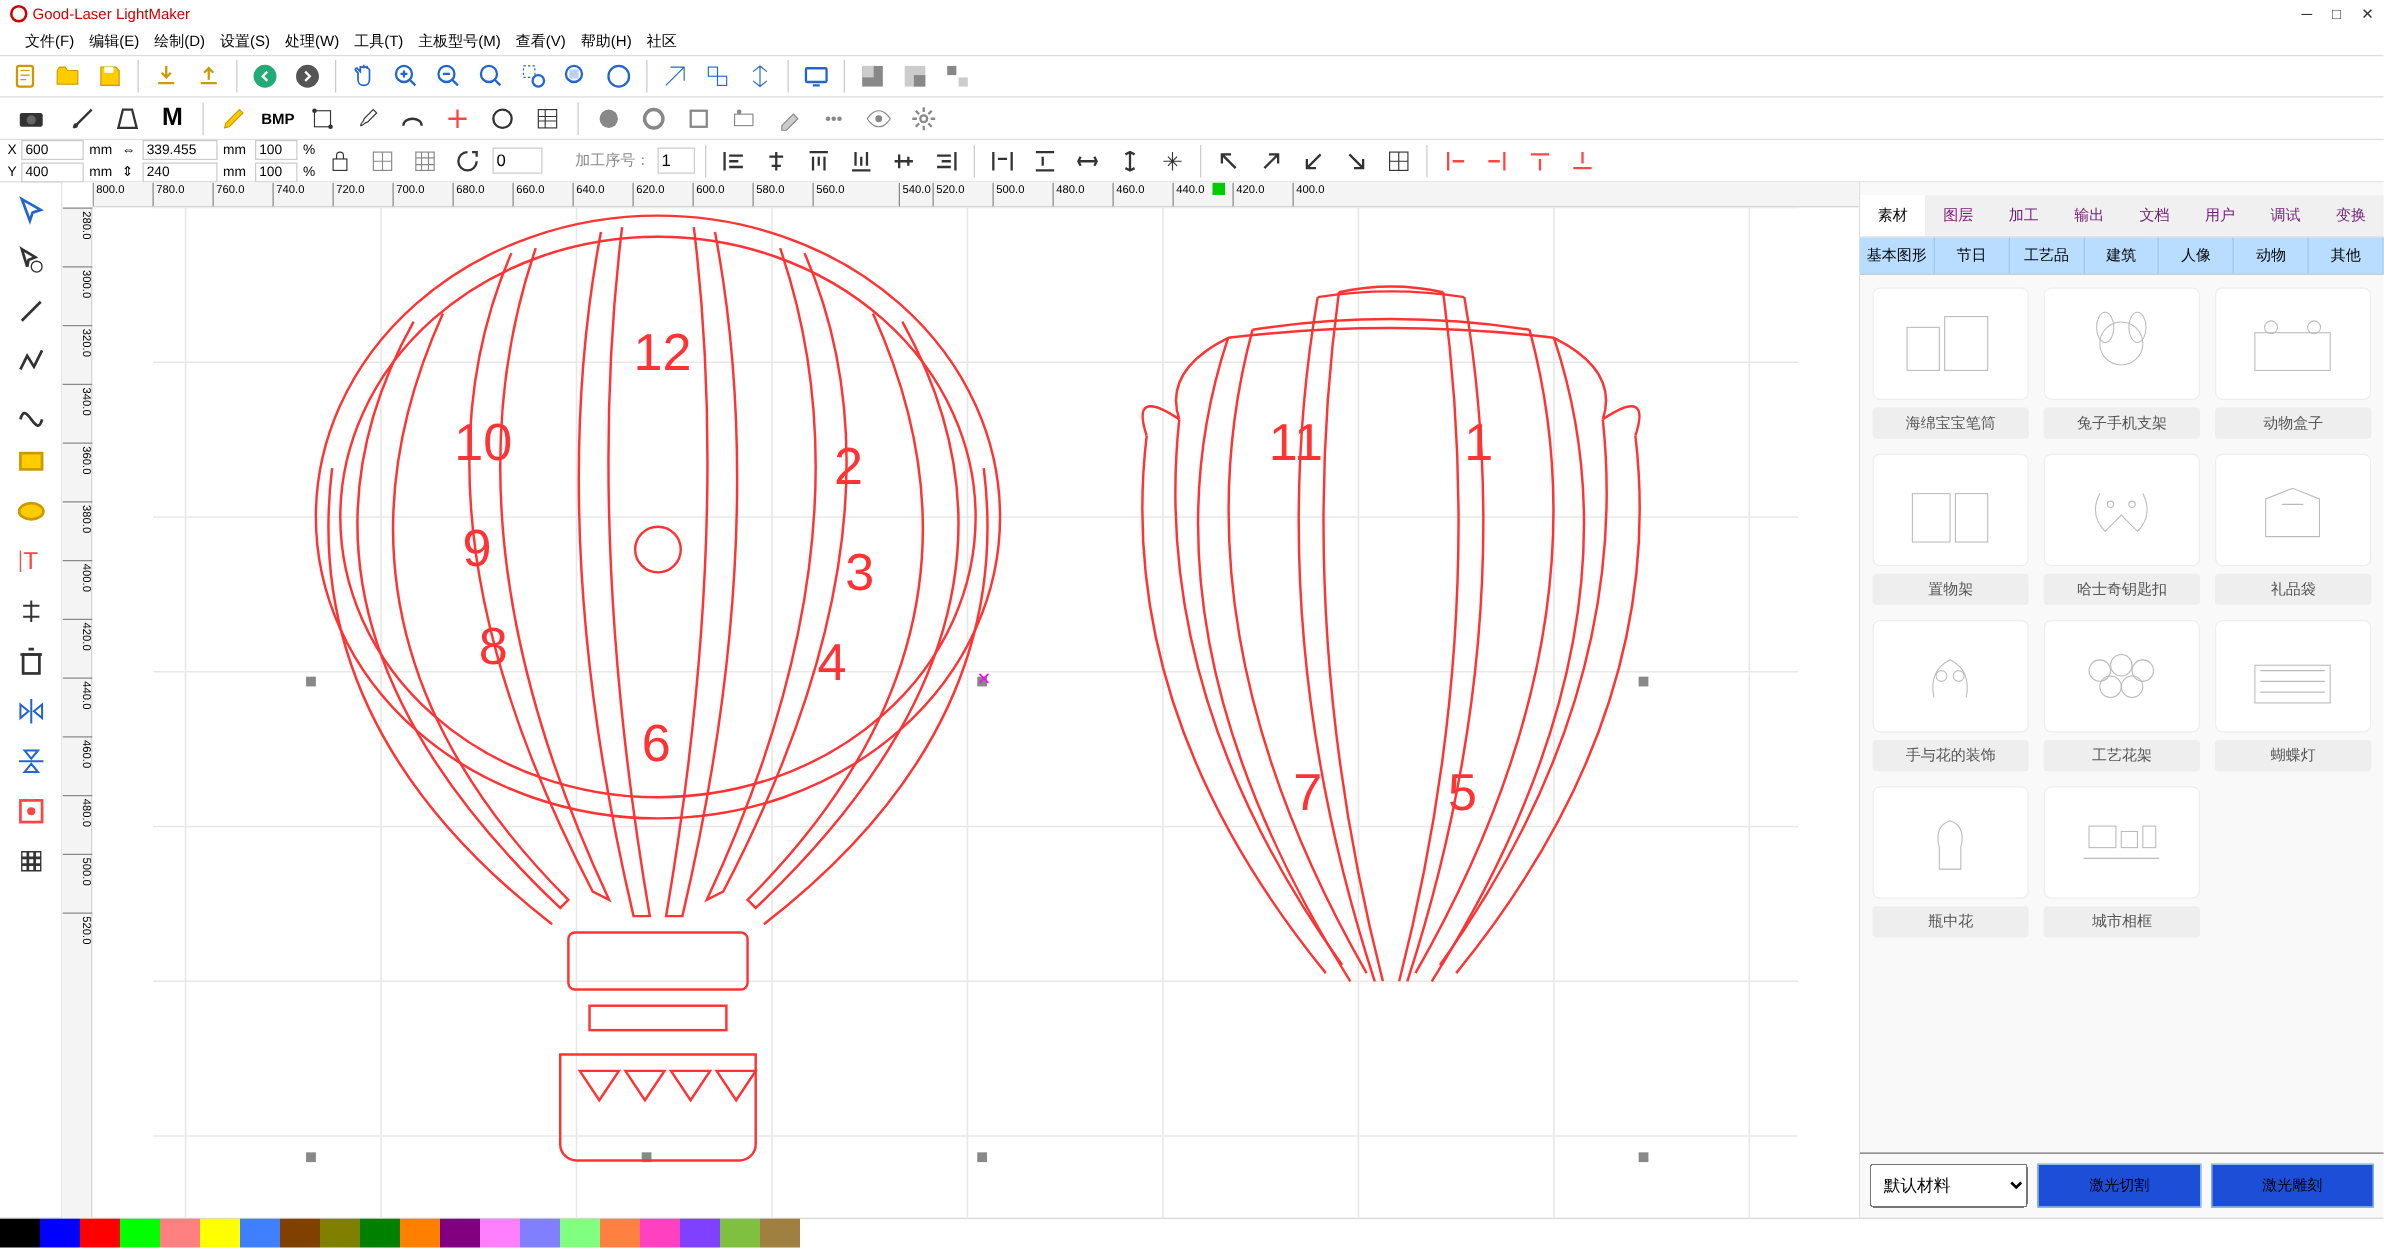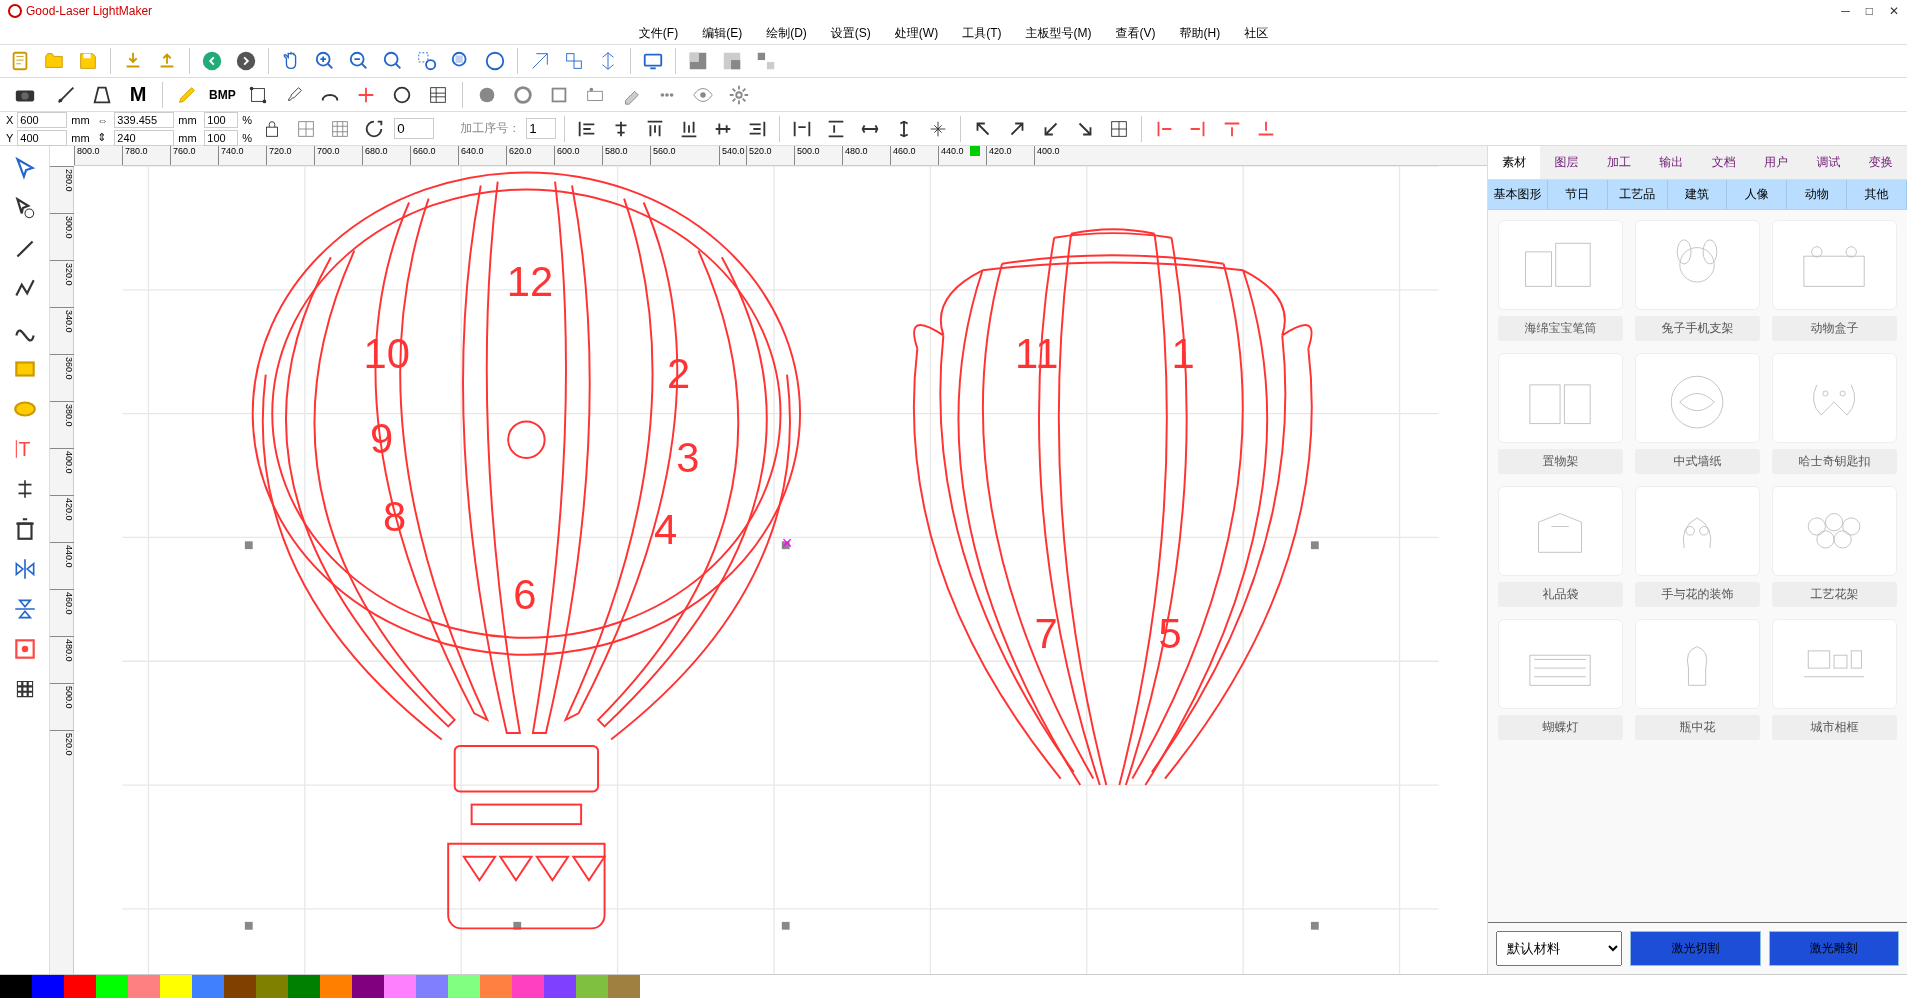--- a/index.html
+++ b/index.html
@@ -4,21 +4,21 @@
 <style>
   * { box-sizing: border-box; font-family: "Microsoft YaHei", sans-serif; }
   body { margin: 0; background: #fff; font-size: 12px; color: #000; overflow: hidden; }
   
   .titlebar { height: 22px; display: flex; align-items: center; padding: 0 8px; color: #c00; }
   .titlebar .logo { width: 14px; height: 14px; border-radius: 50%; border: 2px solid #c00; margin-right: 4px; position: relative; }
   .titlebar .title { flex: 1; }
   .titlebar .win-controls { display: flex; gap: 16px; color: #333; }
   .titlebar .win-controls span { cursor: pointer; }
   
-  .menubar { height: 22px; display: flex; align-items: center; padding: 0 6px; gap: 16px; justify-content: center; }
+  .menubar { height: 22px; display: flex; align-items: center; padding: 0 16px; gap: 4px; }
   .menubar span { padding: 2px 4px; cursor: pointer; }
   
   .toolbar { height: 34px; border-top: 1px solid #ddd; border-bottom: 1px solid #ddd; display: flex; align-items: center; padding: 0 6px; gap: 6px; }
   .toolbar2 { height: 34px; border-bottom: 1px solid #ddd; display: flex; align-items: center; padding: 0 6px; gap: 8px; }
   .toolbar3 { height: 34px; border-bottom: 1px solid #ddd; display: flex; align-items: center; padding: 0 6px; gap: 6px; }
   
   .tbtn { width: 28px; height: 28px; display: flex; align-items: center; justify-content: center; cursor: pointer; border-radius: 3px; }
   .tbtn svg { width: 22px; height: 22px; }
   .tsep { width: 1px; height: 26px; background: #ccc; margin: 0 2px; }
   
@@ -35,21 +35,21 @@
   
   .canvas-area { flex: 1; position: relative; background: #fff; overflow: hidden; }
   .ruler-h { position: absolute; top: 0; left: 24px; right: 0; height: 20px; background: #f4f4f4; border-bottom: 1px solid #ccc; display: flex; font-size: 9px; overflow: hidden; }
   .ruler-h .tick { position: absolute; top: 0; height: 20px; border-left: 1px solid #888; padding-left: 2px; }
   .ruler-v { position: absolute; top: 20px; left: 0; bottom: 0; width: 24px; background: #f4f4f4; border-right: 1px solid #ccc; font-size: 9px; }
   .ruler-v .tick { position: absolute; left: 0; width: 24px; border-top: 1px solid #888; writing-mode: vertical-rl; padding-top: 2px; text-orientation: mixed; }
   .canvas { position: absolute; top: 20px; left: 24px; right: 0; bottom: 0; background: #fff; }
   .canvas svg { width: 100%; height: 100%; }
   
   .right-panel { width: 420px; border-left: 1px solid #ddd; display: flex; flex-direction: column; background: #f9f9f9; }
-  .panel-tabs { display: flex; border-bottom: 1px solid #ddd; background: #f0f0f0; }
+  .panel-tabs { display: flex; border-bottom: 1px solid #ddd; background: #f0f0f0; margin-top: 10px; }
   .panel-tab { flex: 1; text-align: center; padding: 8px 4px; cursor: pointer; color: #701a75; font-size: 12px; }
   .panel-tab.active { color: #000; background: #fff; }
   .cat-tabs { display: flex; background: #b8ddff; border-bottom: 1px solid #ccc; }
   .cat-tab { flex: 1; text-align: center; padding: 6px 2px; cursor: pointer; font-size: 12px; border-right: 1px solid #a0c8e8; }
   
   .gallery { flex: 1; padding: 10px; display: grid; grid-template-columns: repeat(3, 1fr); gap: 12px; overflow-y: auto; align-content: start; }
   .gallery-item { display: flex; flex-direction: column; align-items: center; cursor: pointer; }
   .gallery-thumb { width: 100%; height: 90px; background: #fff; border: 1px solid #eee; border-radius: 6px; display: flex; align-items: center; justify-content: center; }
   .gallery-thumb svg { width: 70%; height: 70%; stroke: #bbb; fill: none; }
   .gallery-label { margin-top: 6px; font-size: 12px; color: #555; background: #eee; width: 100%; text-align: center; padding: 4px 0; border-radius: 3px; }
@@ -738,29 +738,20 @@
             <svg viewBox="0 0 100 70">
               <rect x="15" y="20" width="35" height="45"></rect>
               <rect x="55" y="20" width="30" height="45"></rect>
             </svg>
           </div>
           <div class="gallery-label">置物架</div>
         </div>
         <div class="gallery-item">
           <div class="gallery-thumb">
             <svg viewBox="0 0 100 70">
-              <circle cx="50" cy="40" r="30"></circle>
-              <path d="M30 40 Q50 20 70 40 Q50 60 30 40"></path>
-            </svg>
-          </div>
-          <div class="gallery-label">中式墙纸</div>
-        </div>
-        <div class="gallery-item">
-          <div class="gallery-thumb">
-            <svg viewBox="0 0 100 70">
               <path d="M30 20 Q20 40 35 55 L50 40 L65 55 Q80 40 70 20"></path>
               <circle cx="40" cy="30" r="3"></circle>
               <circle cx="60" cy="30" r="3"></circle>
             </svg>
           </div>
           <div class="gallery-label">哈士奇钥匙扣</div>
         </div>
         <div class="gallery-item">
           <div class="gallery-thumb">
             <svg viewBox="0 0 100 70">

